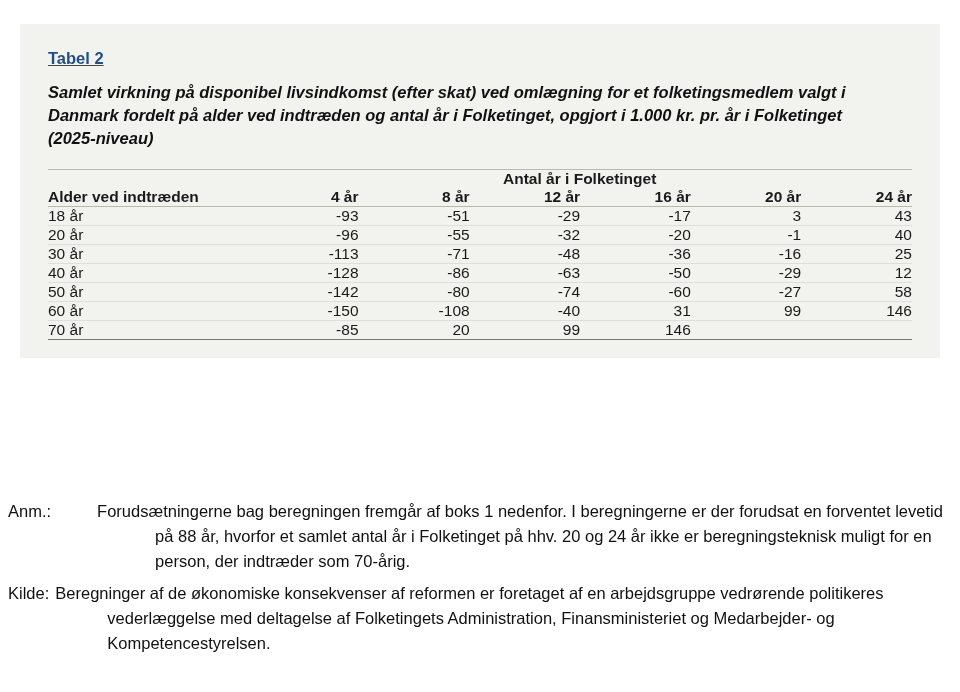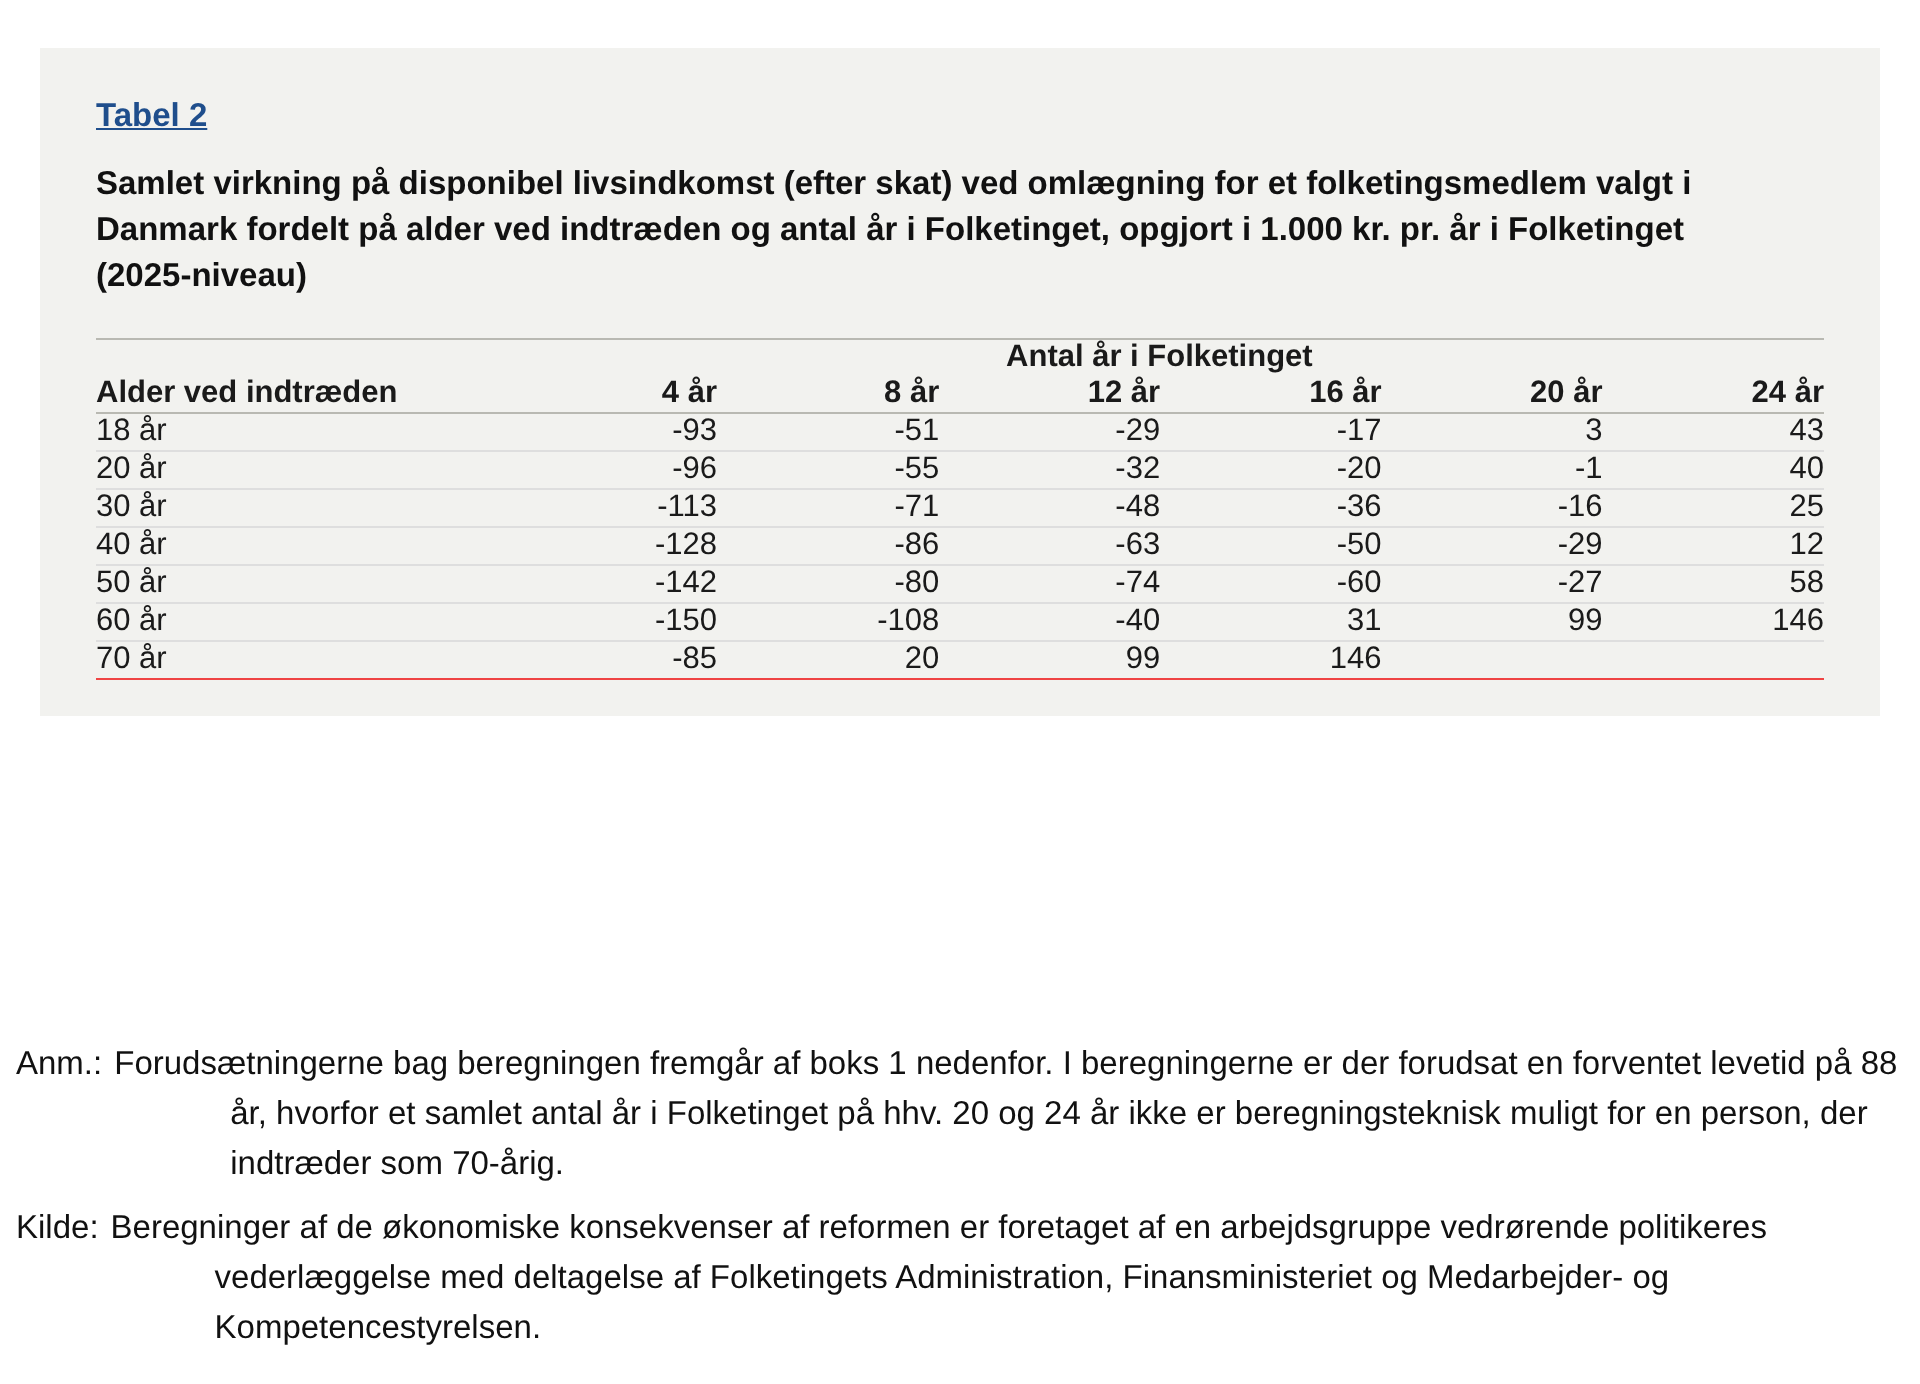--- a/index.html
+++ b/index.html
@@ -38,20 +38,21 @@
     margin: 0 0 6px 0;
     text-decoration: underline;
   }
   .table-title {
     font-weight: bold;
     font-size: 16.5px;
     line-height: 1.42;
     margin: 12px 0 18px 0;
     color: #111111;
     max-width: 840px;
+    font-style: italic;
   }
   table.data {
     width: 100%;
     border-collapse: collapse;
     font-size: 15.5px;
   }
   table.data th, table.data td {
     padding: 0;
   }
   .spanhead-row th {
@@ -98,21 +99,21 @@
     width: 118px;
     padding-right: 2px;
   }
   th.numcol {
     width: 118px;
     padding-right: 2px;
   }
   .notes {
     position: absolute;
     left: 8px;
-    top: 520px;
+    top: 499px;
     width: 944px;
     font-size: 16.5px;
     line-height: 1.5;
     color: #111111;
   }
   .note-row {
     display: flex;
     align-items: flex-start;
     margin-bottom: 2px;
   }
@@ -124,20 +125,21 @@
   .note-text {
     flex: 1 1 auto;
     text-indent: 0;
   }
   .note-wrap {
     margin-bottom: 8px;
   }
   .hang {
     padding-left: 58px;
     text-indent: -58px;
+    margin-left: 40px;
   }
   .hang-kilde {
     padding-left: 52px;
     text-indent: -52px;
   }
 </style>
 </head>
 <body>
 
 <div class="page">

